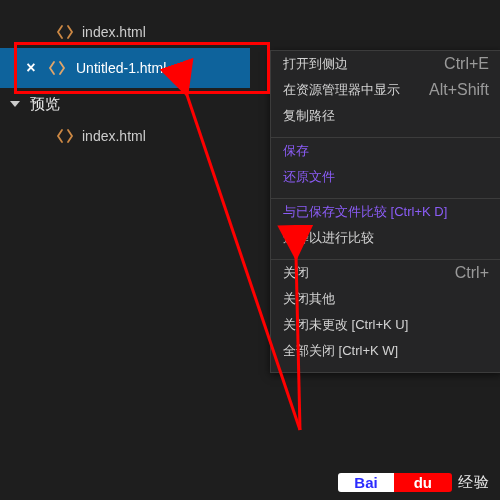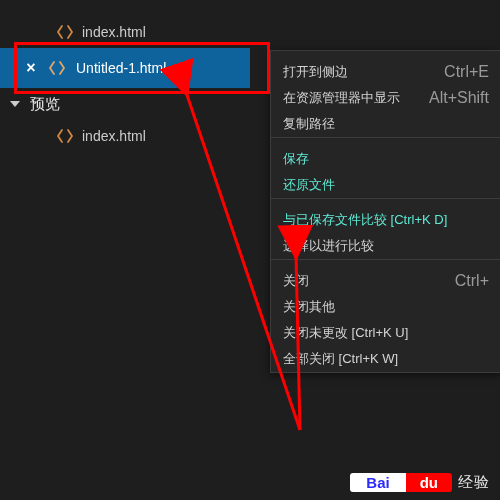--- a/index.html
+++ b/index.html
@@ -78,27 +78,27 @@
     background: #252526;
     box-shadow: 0 2px 8px rgba(0,0,0,0.6);
     border: 1px solid #3c3c3c;
     padding: 4px 0;
     color: #d4d4d4;
     font-size: 13px;
   }
   .menu-item {
     display: flex;
     justify-content: space-between;
-    align-items: flex-end;
+    align-items: flex-start;
     height: 26px;
     padding: 0 12px;
     white-space: nowrap;
   }
   .menu-item.disabled {
-    color: #5eead4;
+    color: #8b5cf6;
   }
   .menu-sep {
     height: 1px;
     background: #3c3c3c;
     margin: 4px 0;
   }
   .shortcut {
     color: #9a9a9a;
     font-size: 16px;
     margin-left: 16px;
@@ -140,21 +140,21 @@
   .baidu-logo .bai {
     background: #fff;
     color: #2b2bff;
     padding: 1px 16px;
     border-radius: 3px 0 0 3px;
     font-family: Arial, sans-serif;
   }
   .baidu-logo .du {
     background: #ff0000;
     color: #fff;
-    padding: 1px 14px;
+    padding: 1px 20px;
     border-radius: 0 3px 3px 0;
     font-family: Arial, sans-serif;
   }
   .jingyan { letter-spacing: 1px; }
 </style>
 </head>
 <body>
 
 <div class="sidebar">
 

